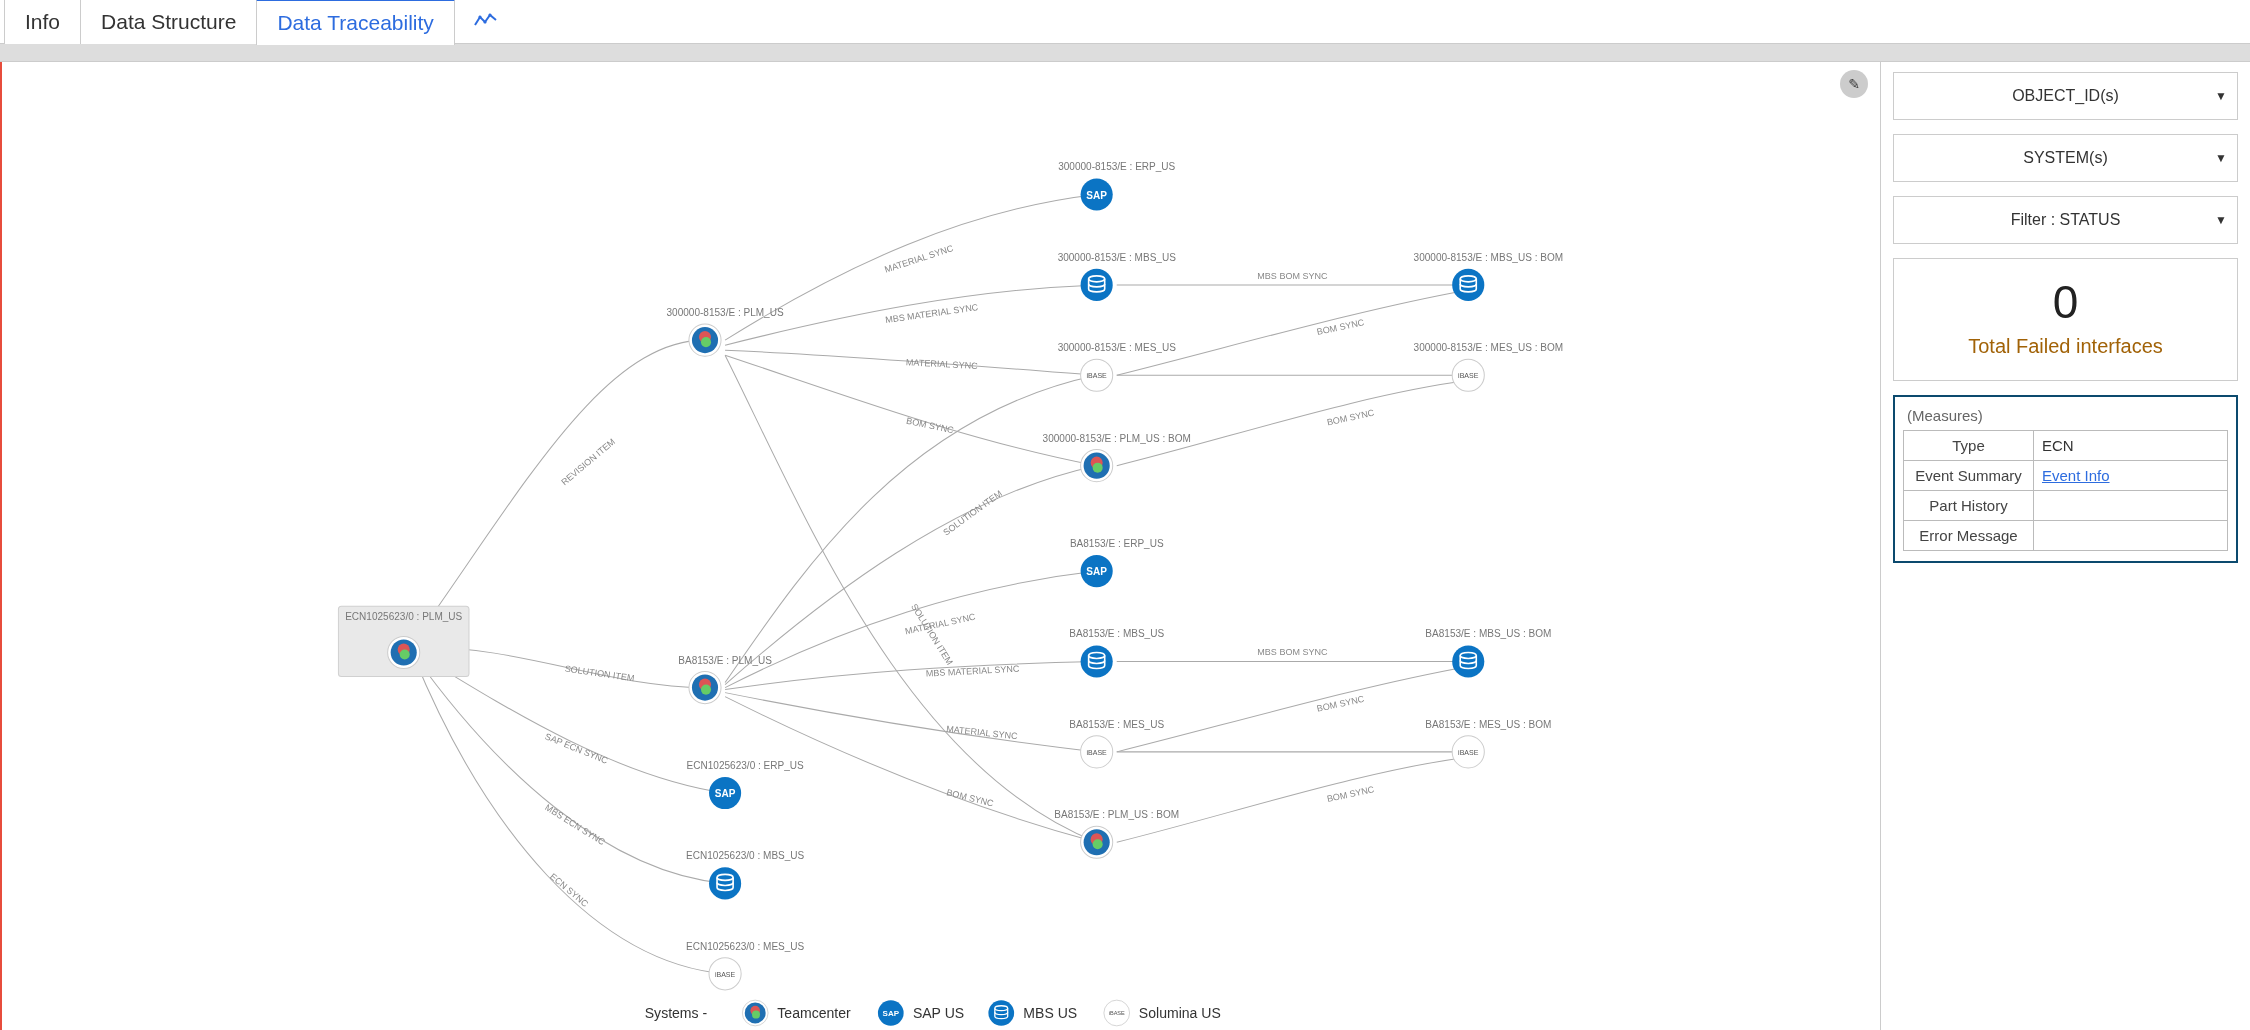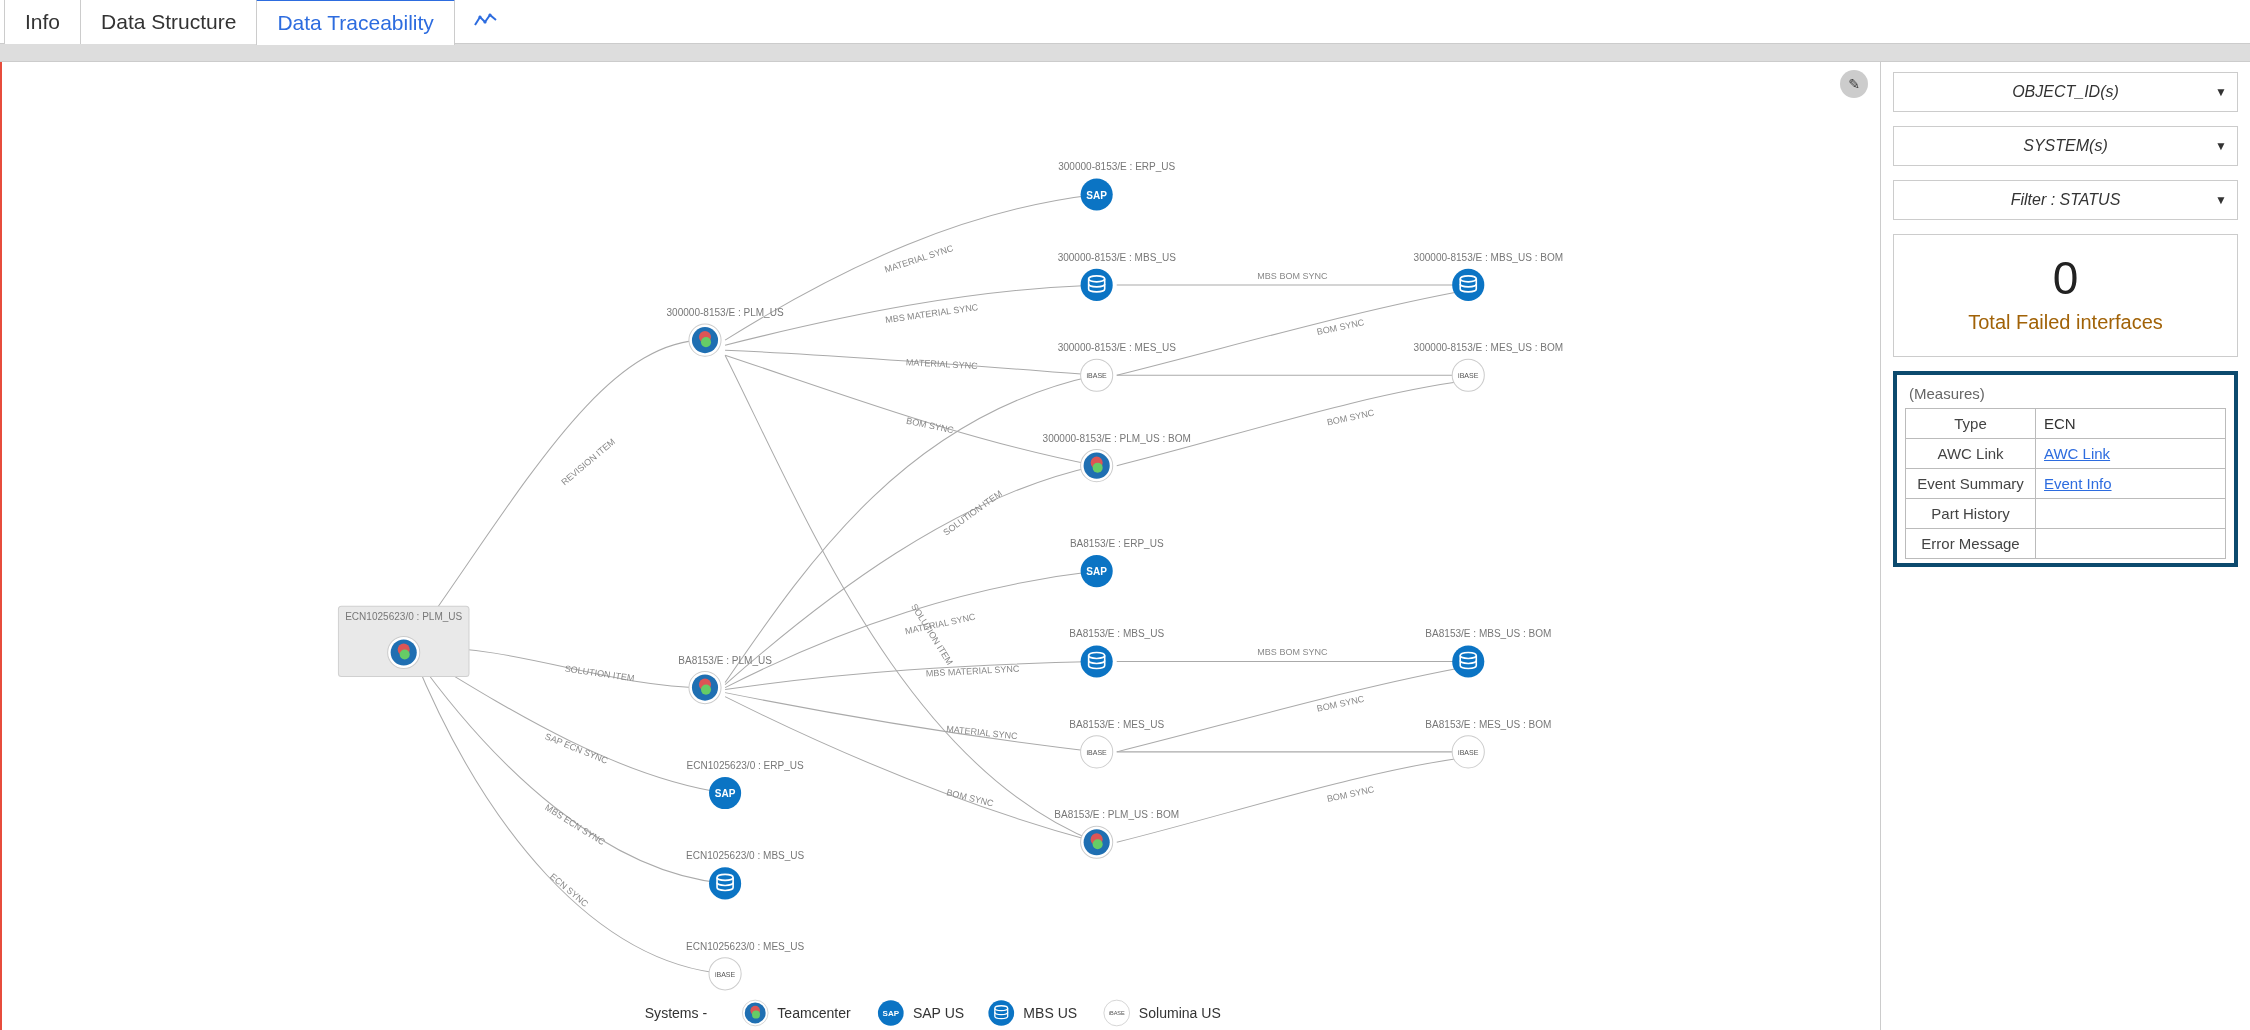--- a/index.html
+++ b/index.html
@@ -17,28 +17,28 @@
   
   .main { display: flex; height: calc(1030px - 44px - 18px); }
 
   
   .canvas-wrap { flex: 1; border-left: 2px solid #e74c3c; position: relative; background: #fff; }
   .canvas-wrap svg { position: absolute; inset: 0; width: 100%; height: 100%; }
 
   
   .side { width: 370px; border-left: 1px solid #ccc; display: flex; flex-direction: column; padding: 10px 12px; gap: 14px; }
 
-  .filter { border: 1px solid #ccc; height: 40px; display: flex; align-items: center; justify-content: center; position: relative; font-size: 16px; color: #333; background: #fff; cursor: pointer; font-style: italic; }
+  .filter { border: 1px solid #ccc; height: 48px; display: flex; align-items: center; justify-content: center; position: relative; font-size: 16px; color: #333; background: #fff; cursor: pointer; }
   .filter .chev { position: absolute; right: 10px; font-size: 12px; color: #333; }
 
   .kpi { border: 1px solid #ccc; padding: 16px 10px 22px; text-align: center; }
   .kpi .num { font-size: 46px; color: #222; }
   .kpi .lbl { font-size: 20px; color: #a16207; margin-top: 6px; }
 
-  .measures { border: 4px solid #0c4a6e; padding: 8px 8px 4px; font-size: 15px; }
+  .measures { border: 2px solid #0c4a6e; padding: 8px 8px 10px; font-size: 15px; }
   .measures .hdr { color: #666; padding: 2px 4px 6px; }
   .measures table { width: 100%; border-collapse: collapse; }
   .measures td { border: 1px solid #bbb; padding: 6px 8px; color: #333; }
   .measures td.key { width: 130px; text-align: center; color: #444; }
   .measures a { color: #2d6cdf; }
 
   .sortcaret { font-size: 11px; color: #888; margin-left: 4px; }
 
   
   .node-label { font-size: 10px; fill: #777; }
@@ -275,24 +275,20 @@
       <div class="lbl">Total Failed interfaces</div>
     </div>
 
     <div class="measures">
       <div class="hdr">(Measures)</div>
       <table>
         <tbody>
         <tr>
               <td class="key">Type</td>
               <td>ECN</td>
-            </tr>
-        <tr>
-              <td class="key">AWC Link</td>
-              <td><a href="#">AWC Link</a></td>
             </tr>
         <tr>
               <td class="key">Event Summary</td>
               <td><a href="#">Event Info</a></td>
             </tr>
         <tr>
               <td class="key">Part History</td>
               <td></td>
             </tr>
         <tr>

